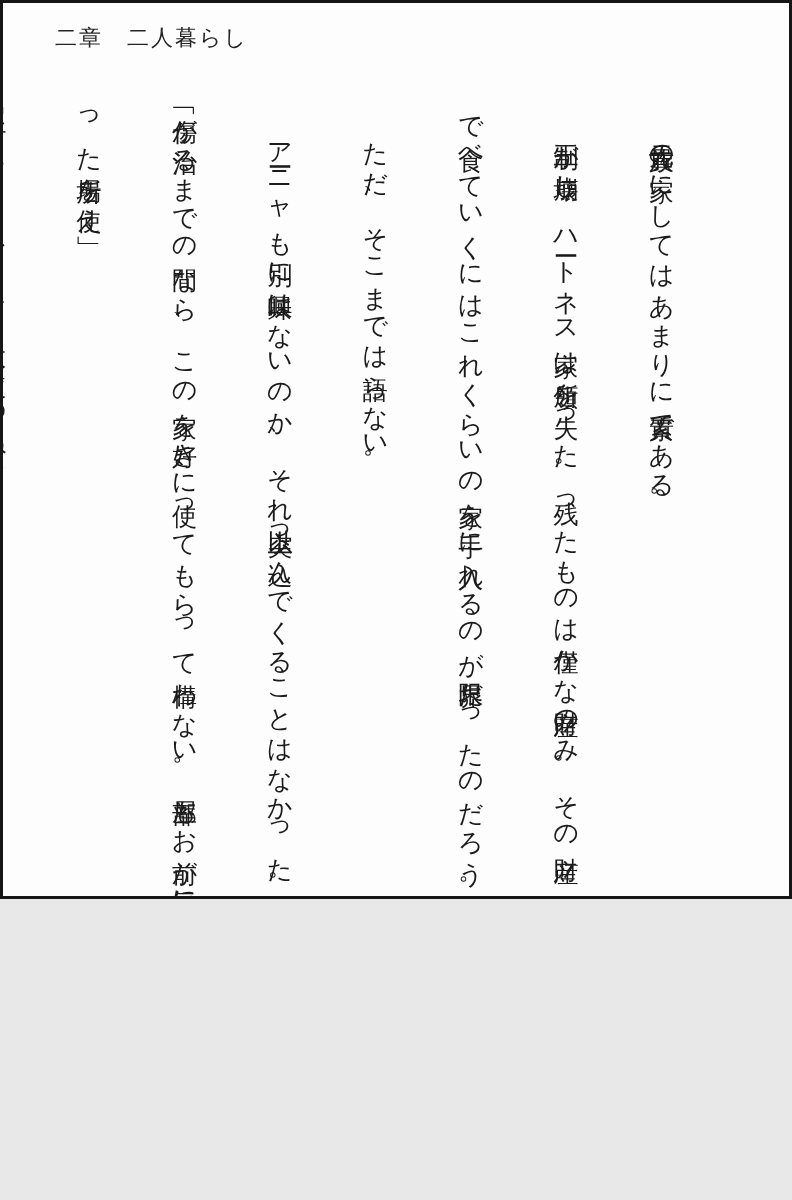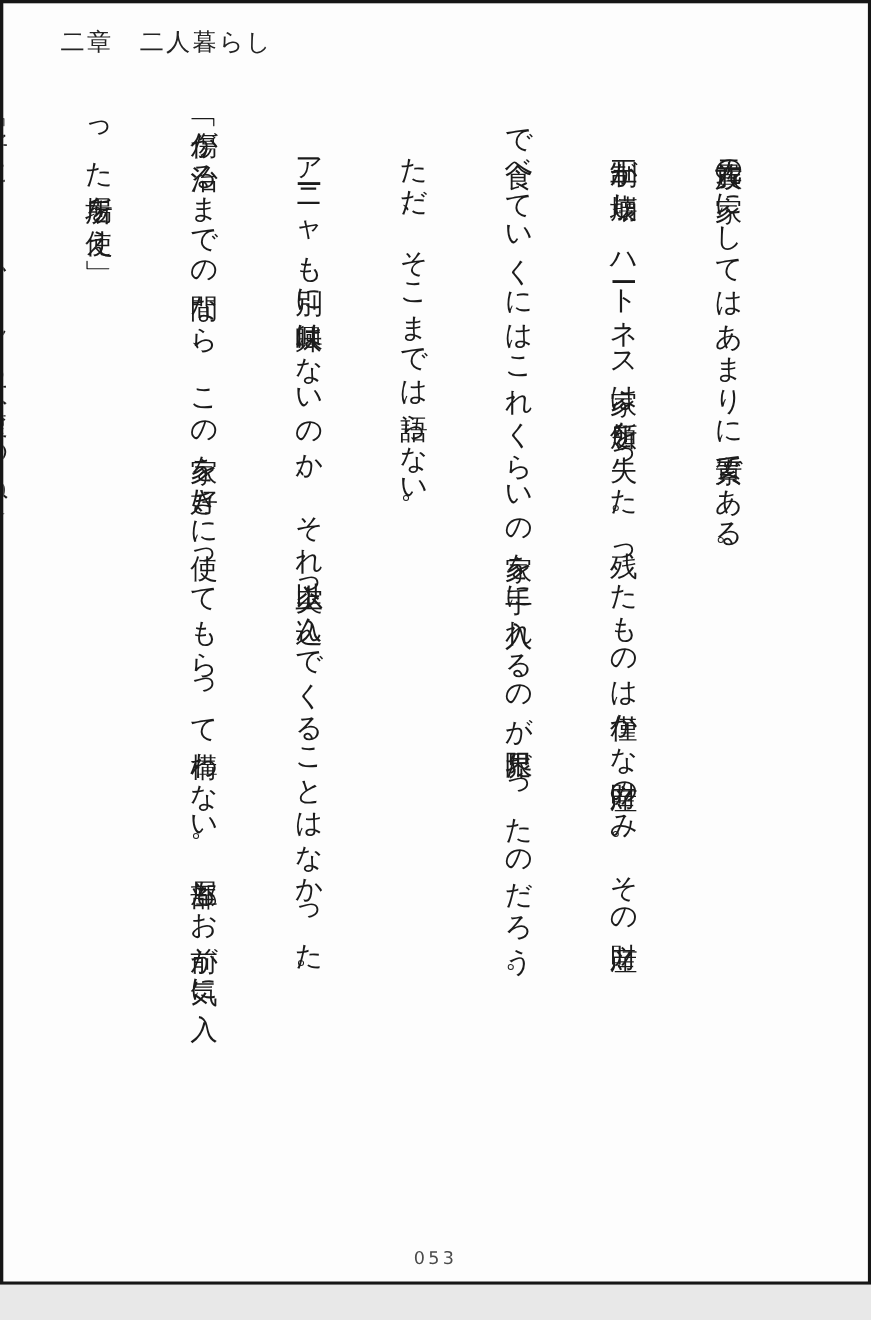--- a/index.html
+++ b/index.html
@@ -3,21 +3,21 @@
 <meta charset="utf-8">
 <style>
   html, body {
     margin: 0;
     padding: 0;
     background: #e8e8e8;
   }
   .page {
     position: relative;
     width: 792px;
-    height: 1168px;
+    height: 899px;
     background: #fdfdfd;
     border: 3px solid #161616;
     box-sizing: border-box;
     overflow: hidden;
     font-family: "Liberation Serif", "DejaVu Serif", serif;
   }
   .chapter-header {
     position: absolute;
     top: 20px;
     left: 52px;
@@ -73,15 +73,14 @@
     
     
     
     
     
     
     
     
   </div>
 
-  <div class="page-number">053</div>
 
 </div>
 
 </body></html>

